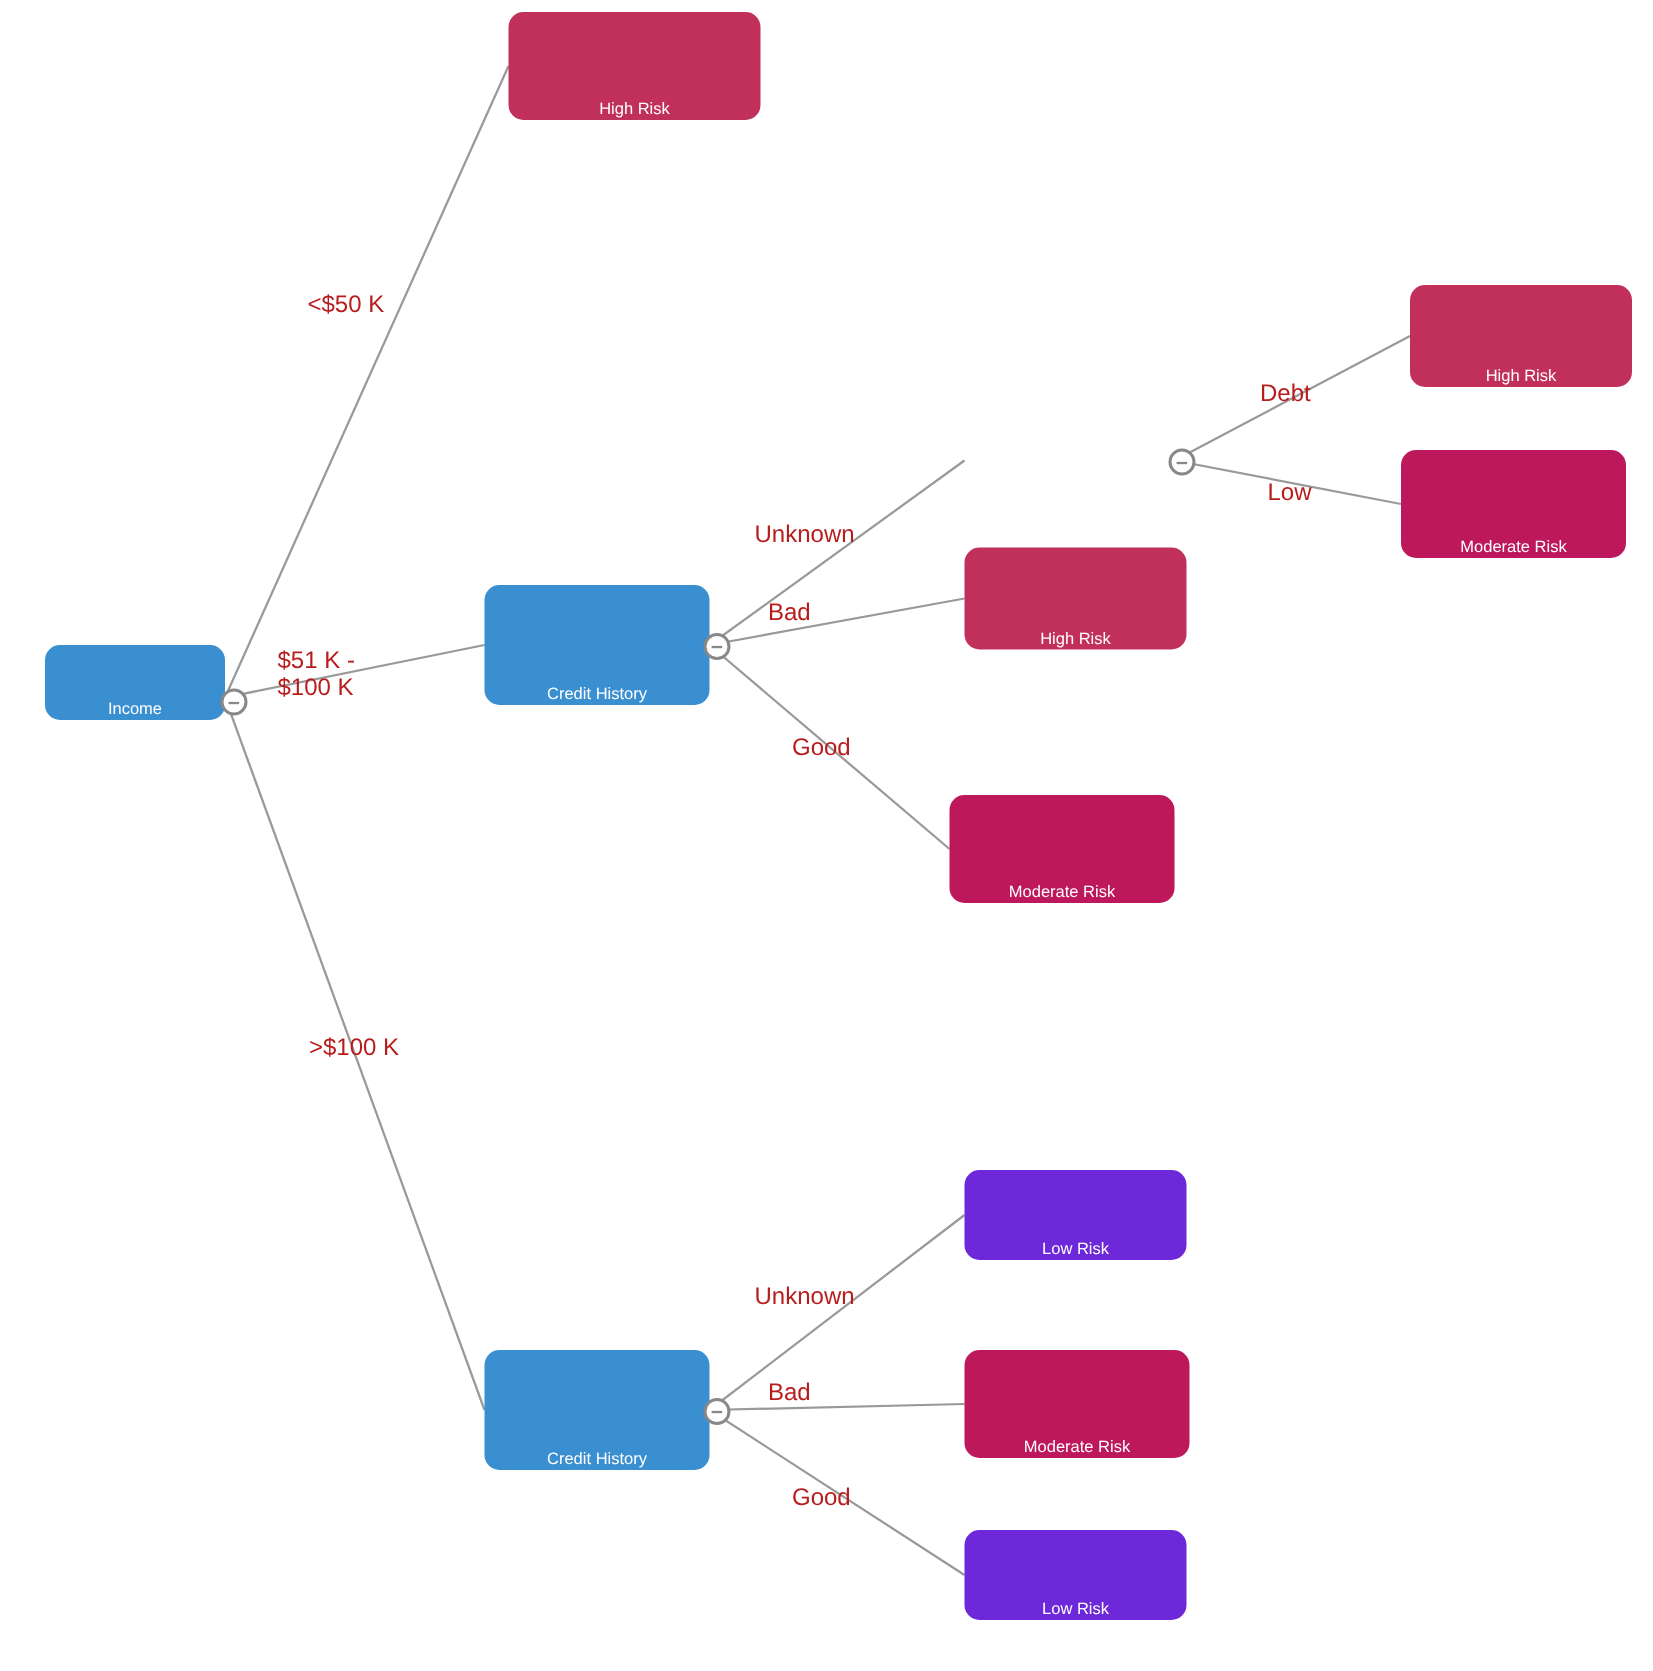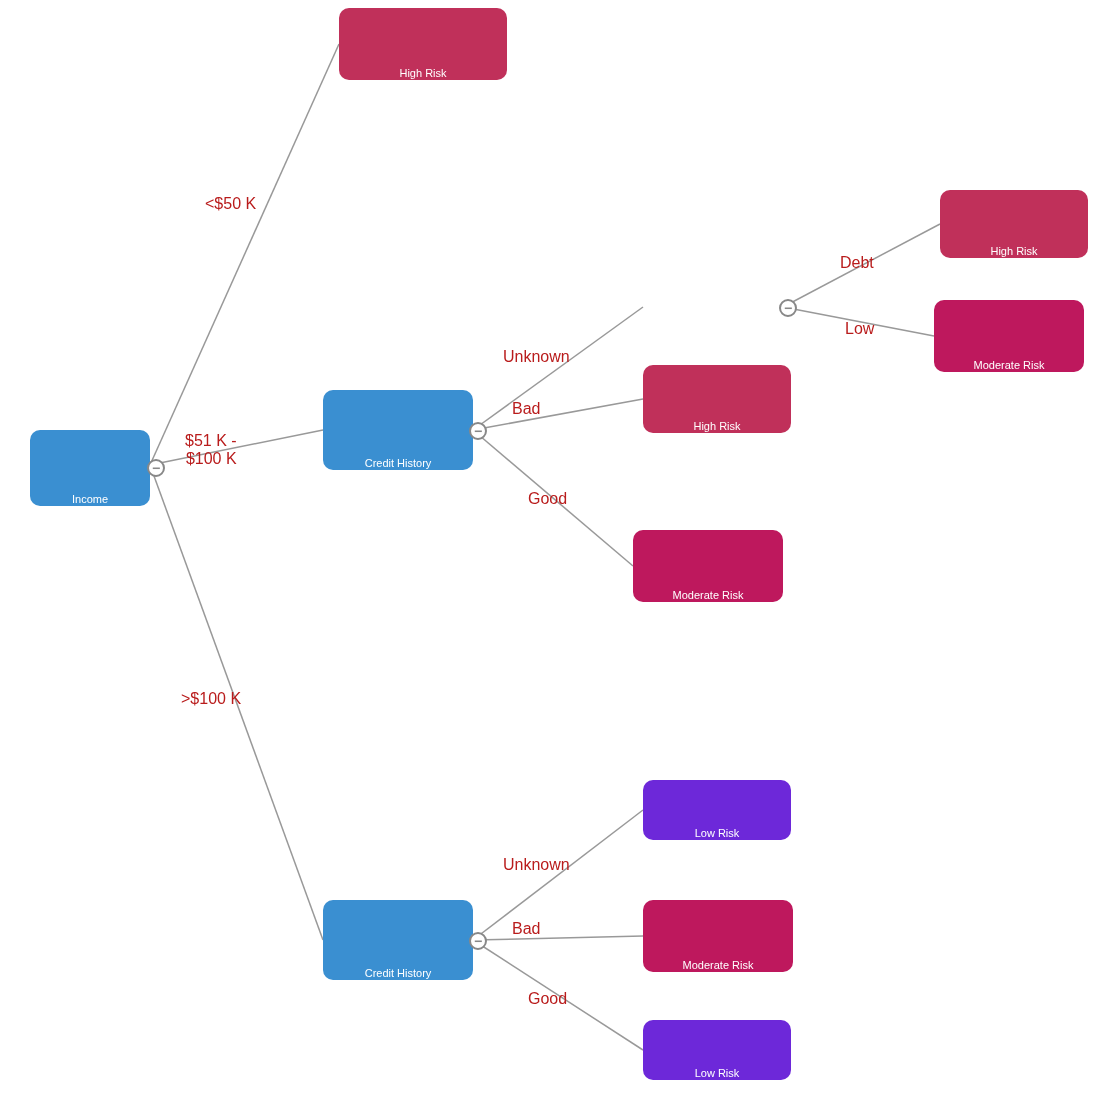--- a/index.html
+++ b/index.html
@@ -85,21 +85,21 @@
 
     <line x1="783" y1="307" x2="934" y2="336" stroke="#999" stroke-width="1.5"></line>
 
     <line x1="473" y1="940" x2="643" y2="810" stroke="#999" stroke-width="1.5"></line>
 
     <line x1="473" y1="940" x2="643" y2="936" stroke="#999" stroke-width="1.5"></line>
 
     <line x1="473" y1="940" x2="643" y2="1050" stroke="#999" stroke-width="1.5"></line>
   </svg>
 
-  <div class="node node-blue" style="left:30px;top:430px;width:120px;height:76px;">
+  <div class="node node-blue" style="left:30px;top:430px;width:120px;height:50px;">
     <span>Income</span>
   </div>
   <div class="minus-circle" style="left:147px;top:459px;">−</div>
 
   <div class="node node-pink" style="left:339px;top:8px;width:168px;height:72px;">
     <span>High Risk</span>
   </div>
 
   <div class="node node-blue" style="left:323px;top:390px;width:150px;height:80px;">
     <span>Credit History</span>
@@ -138,25 +138,25 @@
   </div>
 
   <div class="node node-green" style="left:643px;top:1020px;width:148px;height:60px;">
     <span>Low Risk</span>
   </div>
 
   <div class="edge-label" style="left:205px;top:195px;">
     <span>&lt;$50 K</span>
   </div>
 
-  <div class="edge-label" style="left:185px;top:432px;text-align:right;">
+  <div class="edge-label" style="left:185px;top:432px;">
     <span>$51 K -<br>$100 K</span>
   </div>
 
-  <div class="edge-label" style="left:181px;top:690px;">
+  <div class="edge-label" style="left:206px;top:690px;">
     <span>&gt;$100 K</span>
   </div>
 
   <div class="edge-label" style="left:503px;top:348px;">
     <span>Unknown</span>
   </div>
 
   <div class="edge-label" style="left:512px;top:400px;">
     <span>Bad</span>
   </div>

